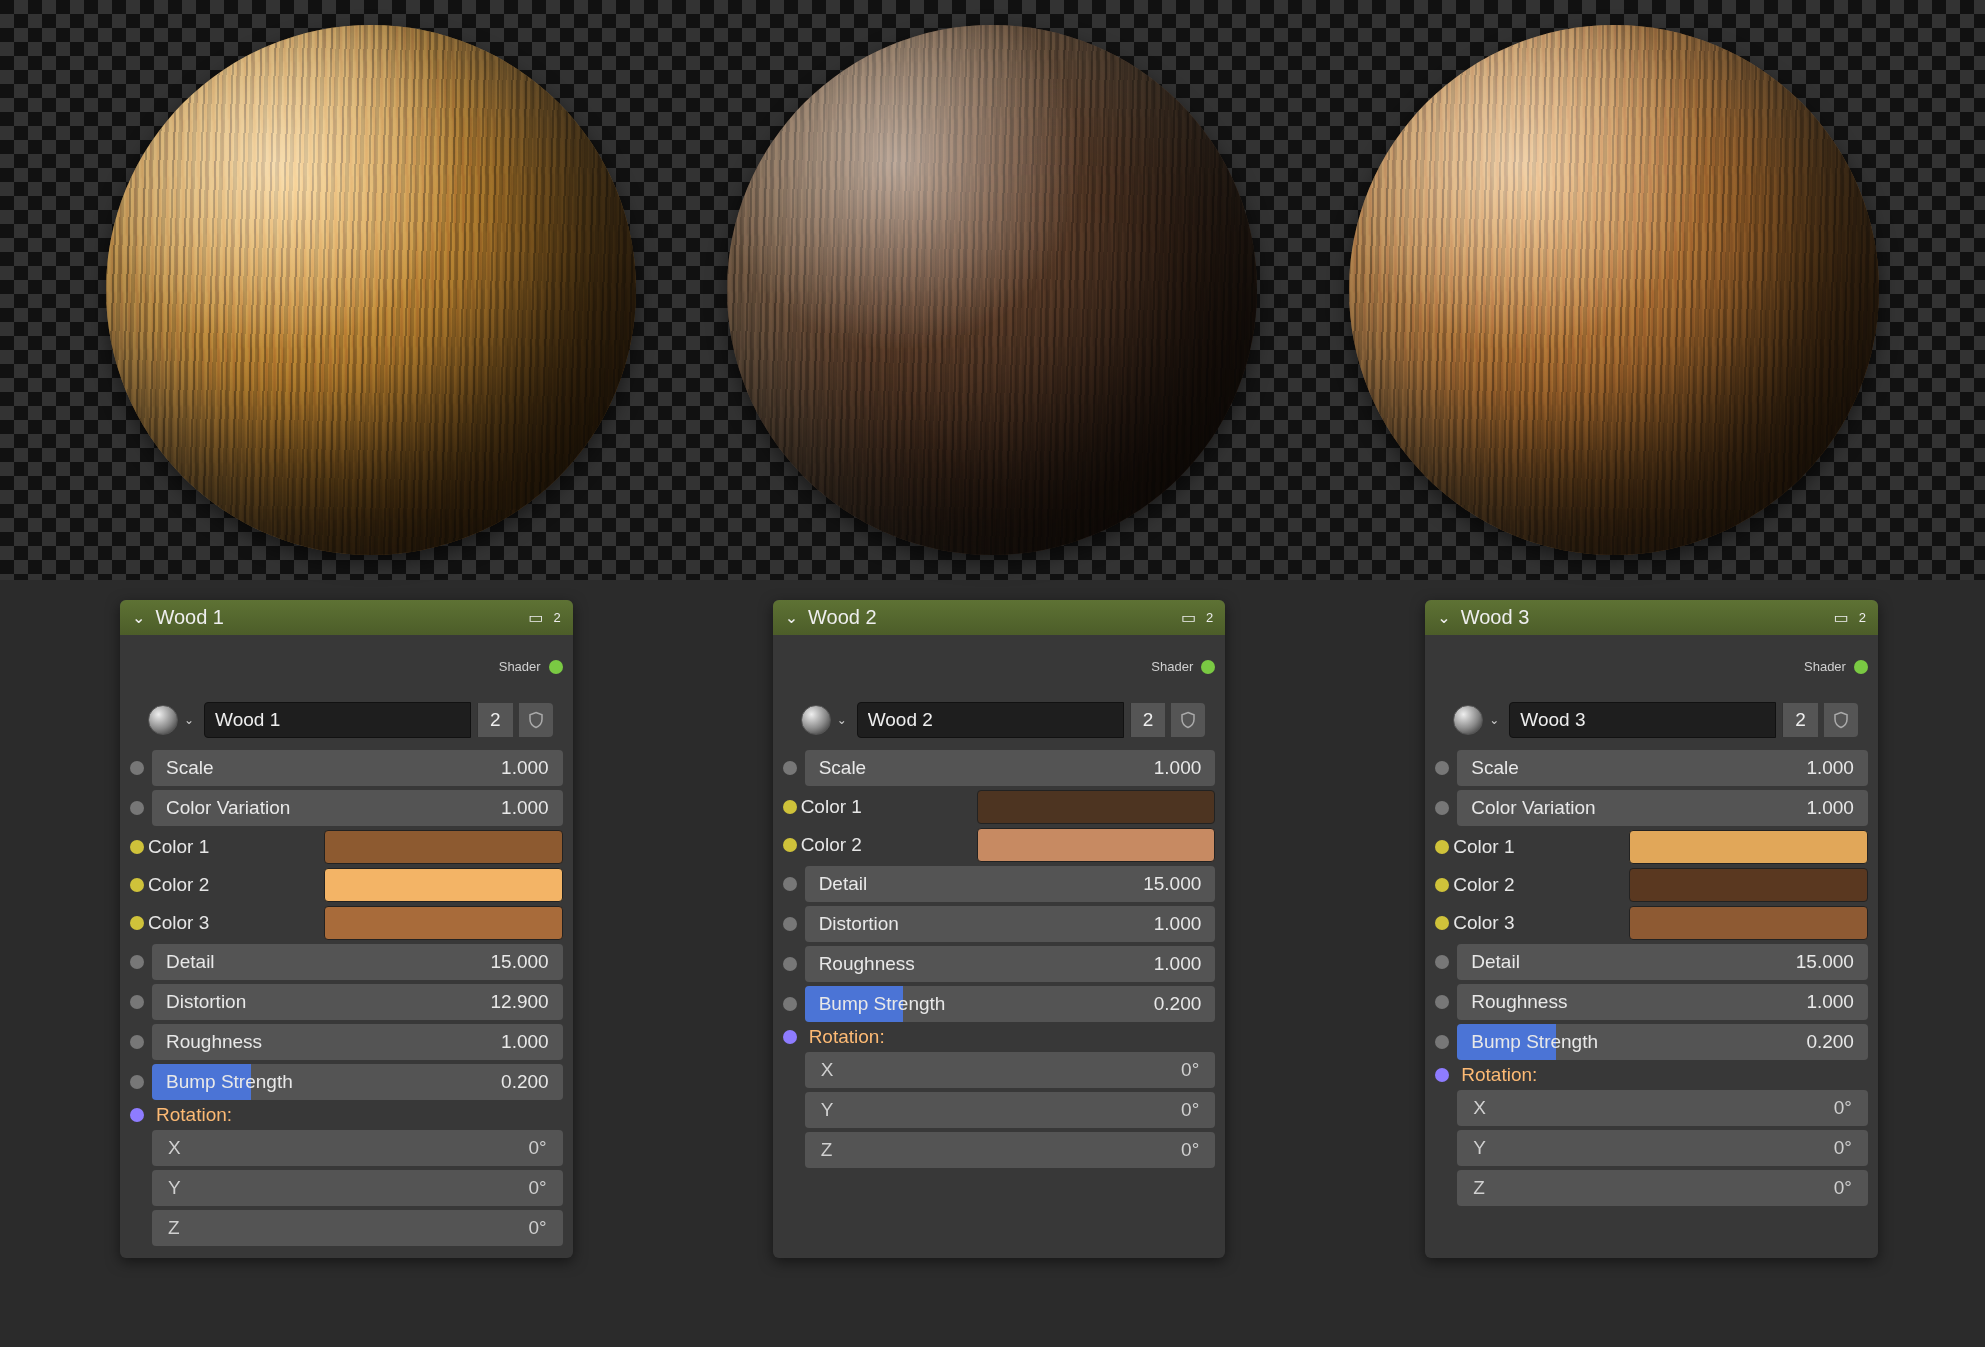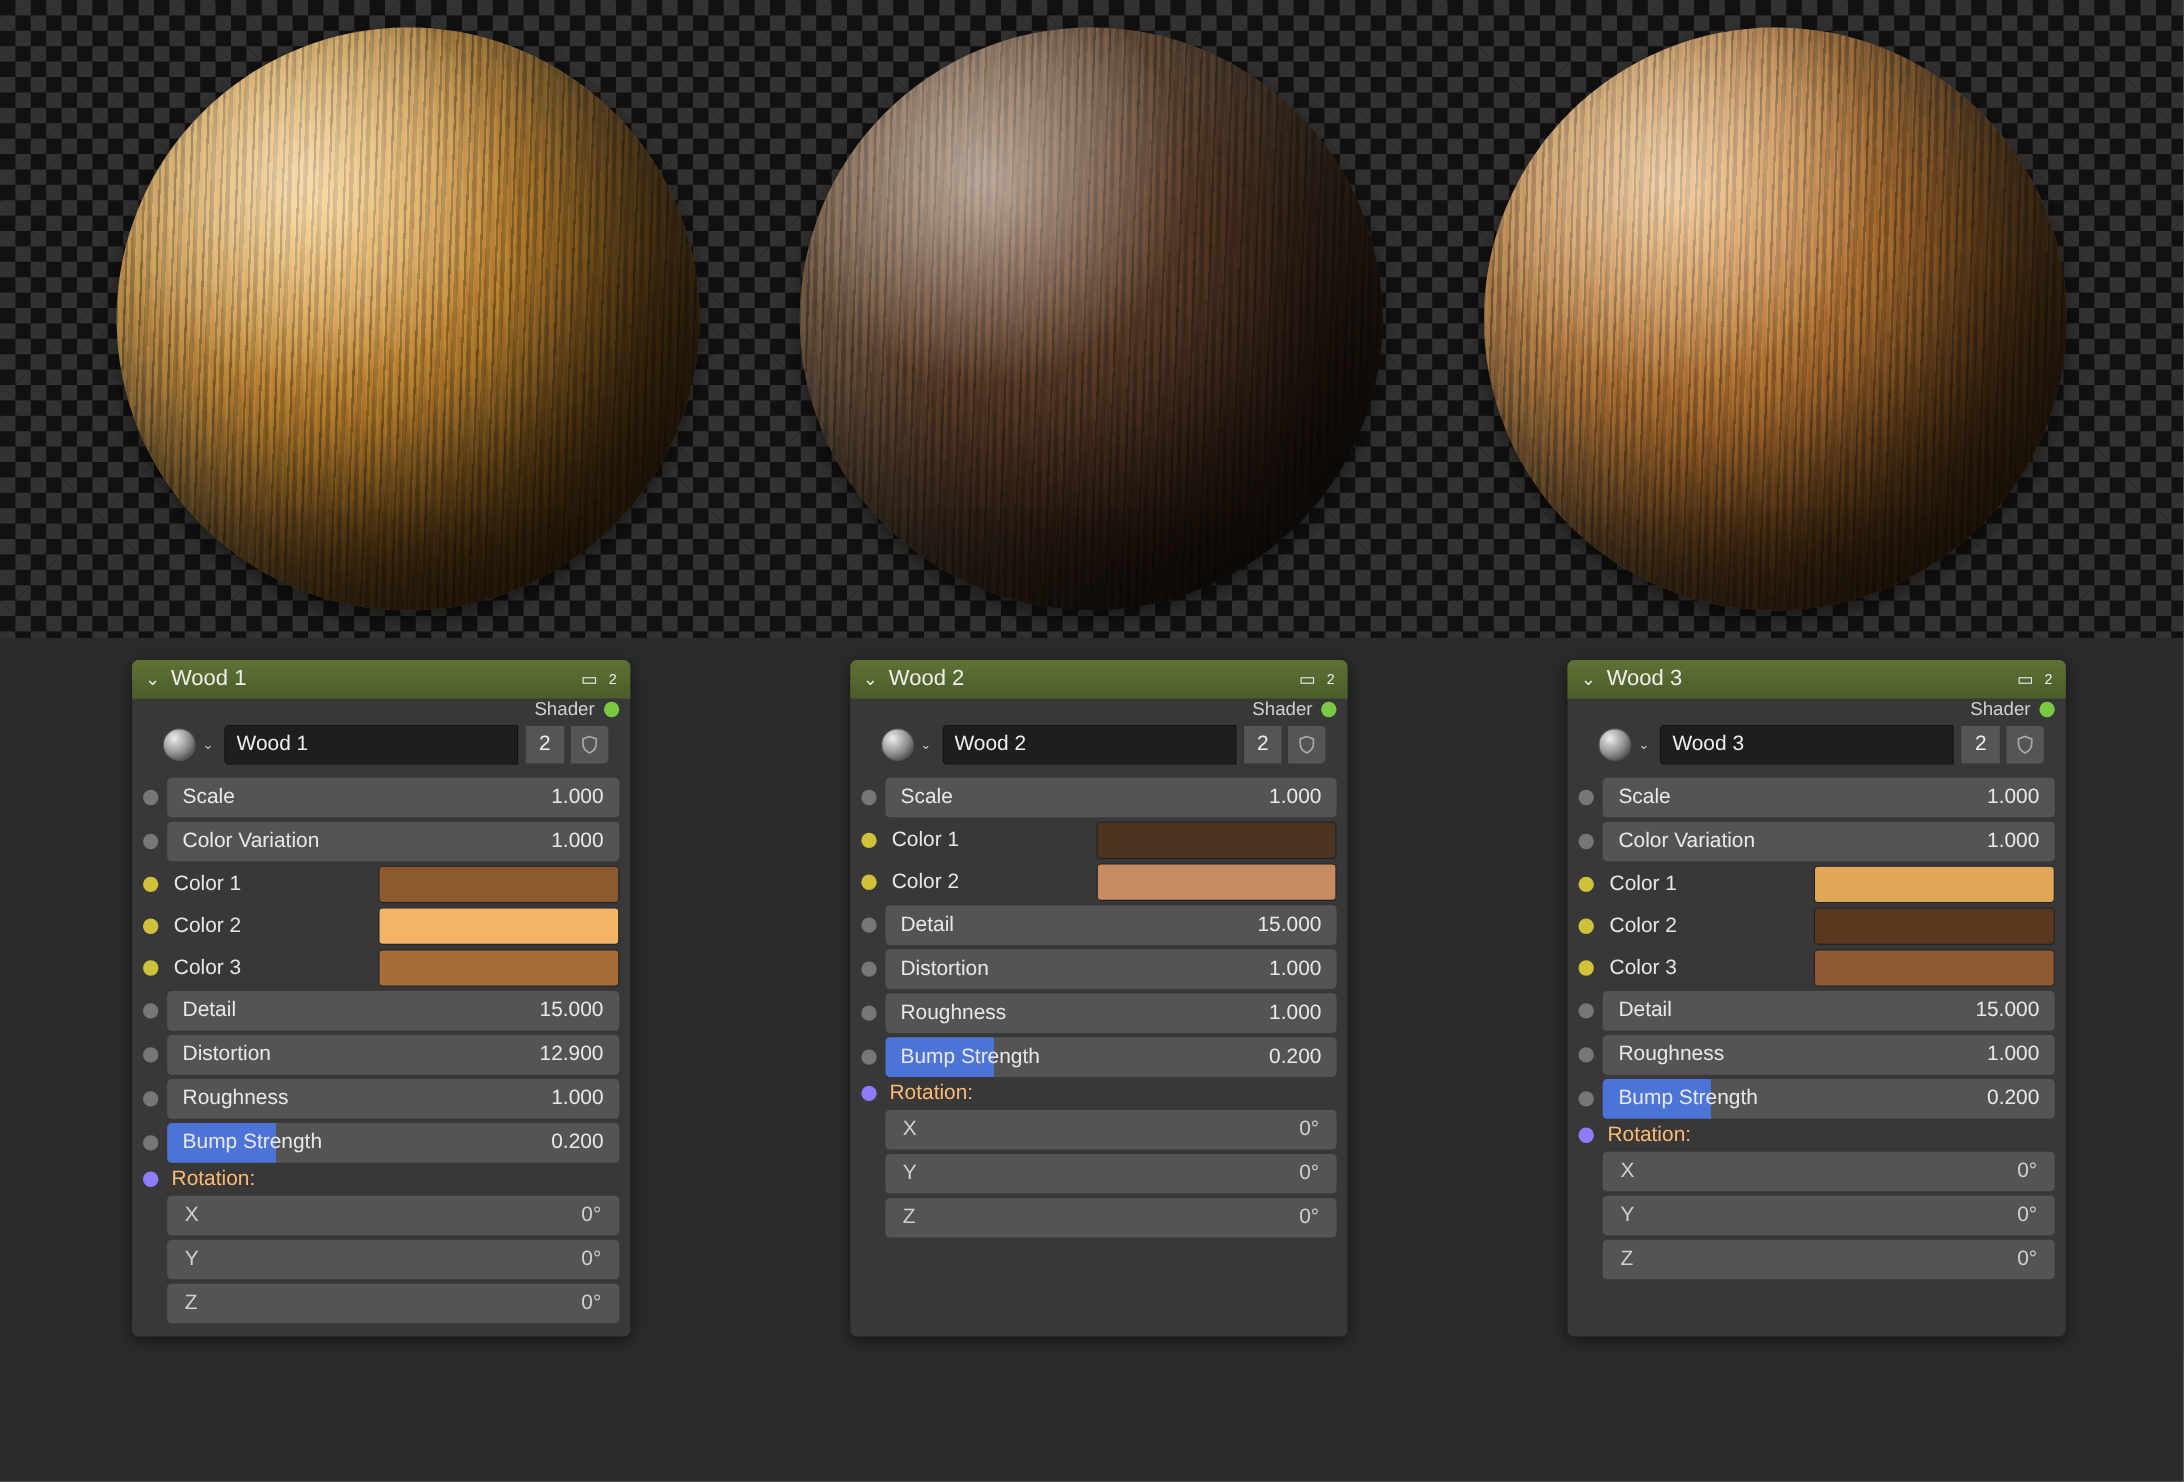--- a/index.html
+++ b/index.html
@@ -90,22 +90,22 @@
     align-items: center;
     gap: 10px;
   }
   .panel-header .chev { font-size: 16px; }
   .panel-header .flex { flex:1; }
   .shader-row {
     display: flex;
     justify-content: flex-end;
     align-items: center;
     gap: 8px;
-    padding: 0 10px;
-    font-size: 17px;
+    padding: 24px 10px;
+    font-size: 13px;
   }
   .dot { width: 14px; height:14px; border-radius:50%; }
   .dot.green { background:#7ac943; }
   .dot.grey  { background:#777; }
   .dot.yellow{ background:#cfc23a; }
   .dot.purple{ background:#8e7cff; }
 
   .material-row {
     display: flex;
     align-items: center;
@@ -159,21 +159,21 @@
     background:#545454;
     border-radius:4px;
     padding:7px 14px;
     color:#e8e8e8;
     font-size:19px;
   }
   .value-field.blue { background:linear-gradient(to right, #4b74d6 0%, #4b74d6 24%, #545454 24%); }
   .color-row {
     display:flex;
     align-items:center;
-    gap:10px;
+    gap:0;
     padding: 2px 10px;
   }
   .color-label { flex:0 0 180px; font-size:19px; color:#e6e6e6; padding-left:4px;}
   .color-swatch {
     flex:1;
     height:34px;
     border-radius:4px;
     border:1px solid #222;
   }
   .rotation-label {

